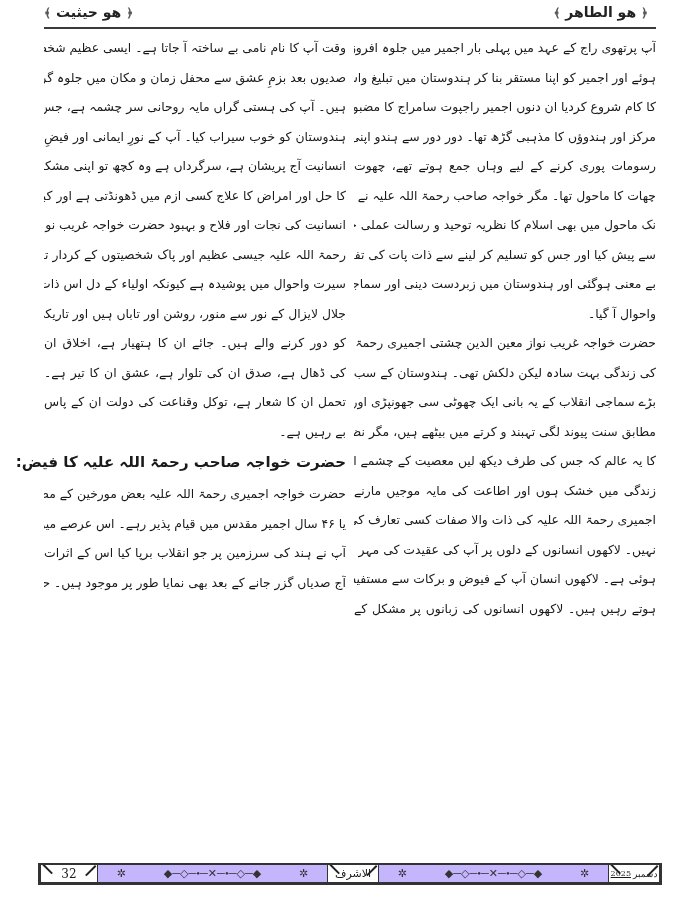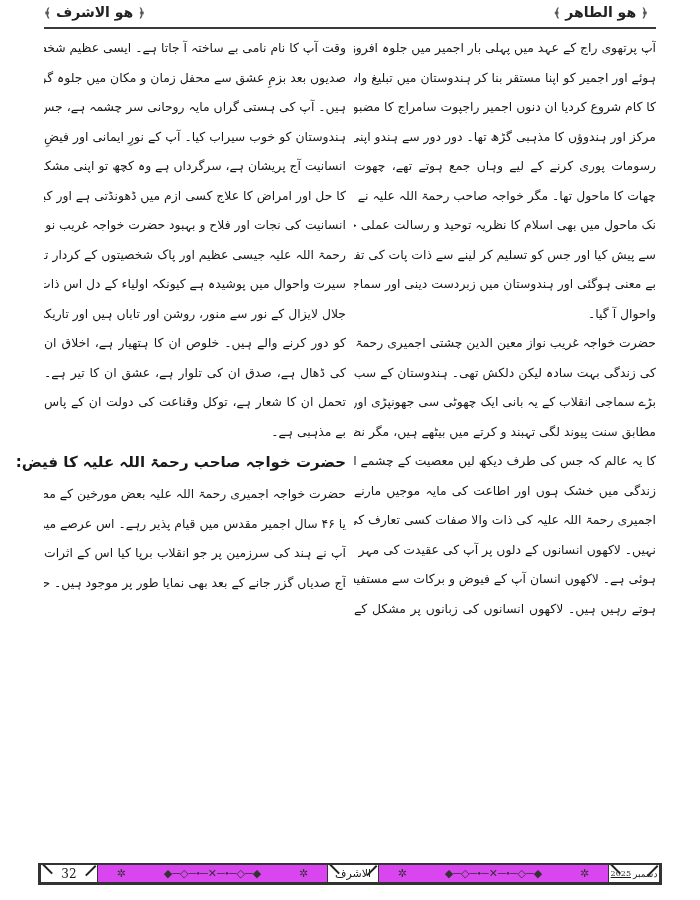--- a/index.html
+++ b/index.html
@@ -9,42 +9,42 @@
   .hdr-right { right:52px; }
   .hdr-left { left:44px; }
   .orn { font-size:12px; color:#555; }
   .hrule { position:absolute; left:44px; right:44px; top:27px; height:2px; background:#3a3a3a; }
   .col { position:absolute; top:33px; width:302px; direction:rtl; text-align:justify; font-family:"DejaVu Sans", sans-serif; font-size:12.4px; }
   .col-right { right:44px; }
   .col-left { left:44px; }
   .line { height:29.5px; line-height:29.5px; white-space:nowrap; overflow:hidden; text-align-last:justify; text-align:justify; }
   .line.last { text-align-last:right; }
   .heading { height:33px; line-height:33px; font-weight:bold; font-size:15px; white-space:nowrap; }
-  .footer { position:absolute; left:38px; right:38px; top:863px; height:17px; border:2px solid #333; border-bottom-width:3px; display:flex; align-items:stretch; background:#d946ef; }
+  .footer { position:absolute; left:38px; right:38px; top:863px; height:17px; border:2px solid #333; border-bottom-width:3px; display:flex; align-items:stretch; background:#c4b5fd; }
   .fbox { position:relative; display:flex; align-items:center; justify-content:center; border-left:1.5px solid #333; border-right:1.5px solid #333; font-family:"DejaVu Serif", serif; font-size:12px; background:#fff; overflow:hidden; }
   .fbox::before { content:""; position:absolute; left:2px; top:-2px; width:14px; height:2px; background:#222; transform:rotate(45deg); transform-origin:left top; }
   .fbox::after { content:""; position:absolute; right:2px; top:0px; width:14px; height:2px; background:#222; transform:rotate(-45deg); transform-origin:right top; }
   .fb-page { width:56px; }
   .fb-title { width:50px; direction:rtl; font-family:"DejaVu Sans", sans-serif; font-size:11px; }
   .fb-date { width:50px; direction:rtl; font-size:9px; }
   .fdeco { flex:1; display:flex; align-items:center; justify-content:space-around; font-size:11px; color:#333; letter-spacing:0; overflow:hidden; white-space:nowrap; }
 </style>
 </head>
 <body>
 
 <div class="page">
 
   <div class="hdr hdr-right">
     <span class="orn">﴿</span>
     <span>هو الطاهر</span>
     <span class="orn">﴾</span>
   </div>
   <div class="hdr hdr-left">
     <span class="orn">﴿</span>
-    <span>هو الاشرف</span>
+    <span>هو حیثیت</span>
     <span class="orn">﴾</span>
   </div>
   <div class="hrule"></div>
 
   <div class="col col-right">
     <div class="line">آپ پرتھوی راج کے عہد میں پہلی بار اجمیر میں جلوہ افروز</div>
     <div class="line">ہوئے اور اجمیر کو اپنا مستقر بنا کر ہندوستان میں تبلیغ واشاعت</div>
     <div class="line">کا کام شروع کردیا ان دنوں اجمیر راجپوت سامراج کا مضبوط</div>
     <div class="line">مرکز اور ہندوؤں کا مذہبی گڑھ تھا۔ دور دور سے ہندو اپنی مذہبی</div>
     <div class="line">رسومات پوری کرنے کے لیے وہاں جمع ہوتے تھے، چھوت</div>
@@ -69,24 +69,24 @@
     <div class="line">وقت آپ کا نام نامی بے ساختہ آ جاتا ہے۔ ایسی عظیم شخصیتیں</div>
     <div class="line">صدیوں بعد بزمِ عشق سے محفل زمان و مکان میں جلوہ گر ہوتی</div>
     <div class="line">ہیں۔ آپ کی ہستی گراں مایہ روحانی سر چشمہ ہے، جس نے</div>
     <div class="line">ہندوستان کو خوب سیراب کیا۔ آپ کے نورِ ایمانی اور فیضِ</div>
     <div class="line">انسانیت آج پریشان ہے، سرگرداں ہے وہ کچھ تو اپنی مشکلات</div>
     <div class="line">کا حل اور امراض کا علاج کسی ازم میں ڈھونڈتی ہے اور کبھی</div>
     <div class="line">انسانیت کی نجات اور فلاح و بہبود حضرت خواجہ غریب نواز</div>
     <div class="line">رحمۃ اللہ علیہ جیسی عظیم اور پاک شخصیتوں کے کردار تعلیمات اور</div>
     <div class="line">سیرت واحوال میں پوشیدہ ہے کیونکہ اولیاء کے دل اس ذات</div>
     <div class="line">جلال لایزال کے نور سے منور، روشن اور تاباں ہیں اور تاریکی</div>
-    <div class="line">کو دور کرنے والے ہیں۔ خلوص ان کا ہتھیار ہے، اخلاق ان</div>
+    <div class="line">کو دور کرنے والے ہیں۔ جائے ان کا ہتھیار ہے، اخلاق ان</div>
     <div class="line">کی ڈھال ہے، صدق ان کی تلوار ہے، عشق ان کا تیر ہے۔</div>
     <div class="line">تحمل ان کا شعار ہے، توکل وقناعت کی دولت ان کے پاس</div>
-    <div class="line last">بے مذہبی ہے۔</div>
+    <div class="line last">بے رہیں ہے۔</div>
     <div class="heading">حضرت خواجہ صاحب رحمۃ اللہ علیہ کا فیض:</div>
     <div class="line">حضرت خواجہ اجمیری رحمۃ اللہ علیہ بعض مورخین کے مطابق ۴۵</div>
     <div class="line">یا ۴۶ سال اجمیر مقدس میں قیام پذیر رہے۔ اس عرصے میں</div>
     <div class="line">آپ نے ہند کی سرزمین پر جو انقلاب برپا کیا اس کے اثرات</div>
     <div class="line">آج صدیاں گزر جانے کے بعد بھی نمایا طور پر موجود ہیں۔ حتی</div>
   </div>
 
   <div class="footer">
     <div class="fbox fb-page">
       <span>32</span>

